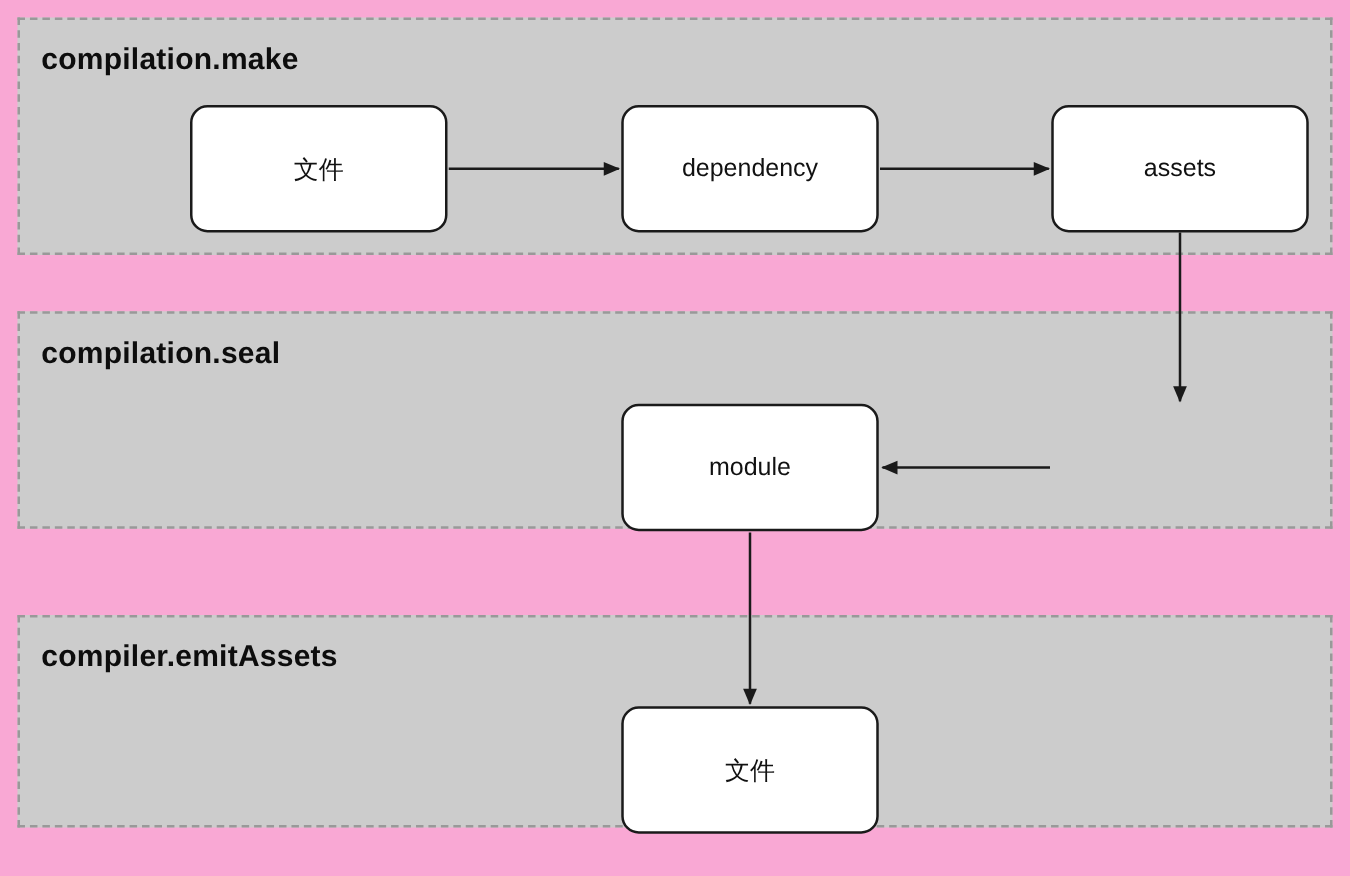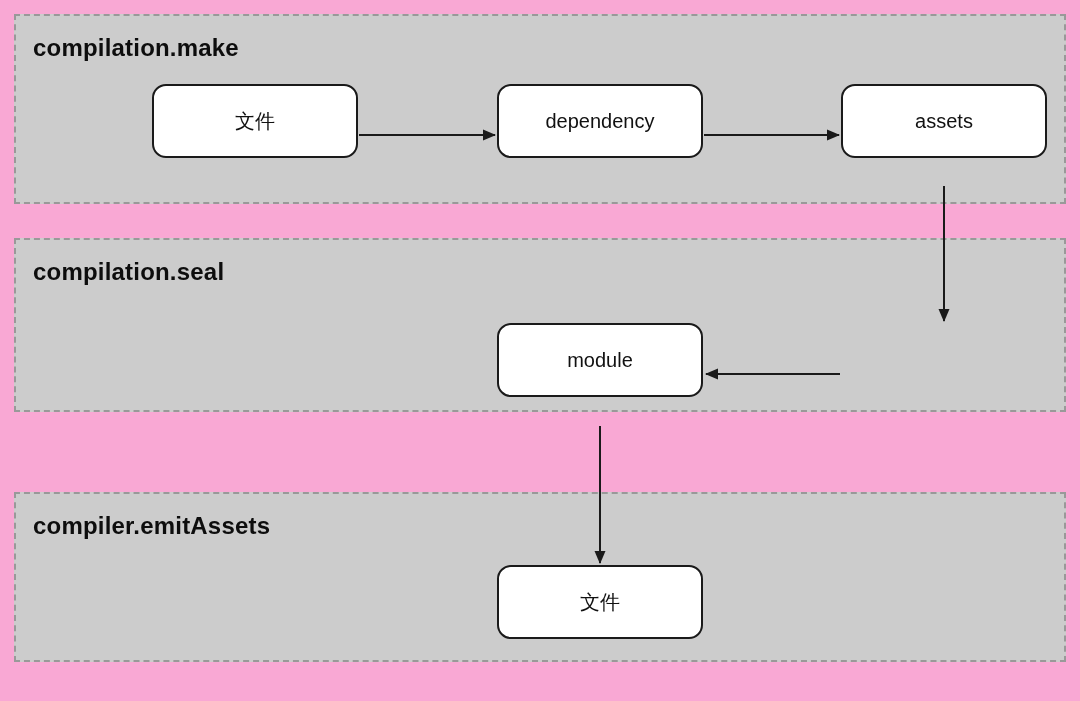--- a/index.html
+++ b/index.html
@@ -16,37 +16,37 @@
 
   .section {
     position: absolute;
     left: 14px;
     width: 1052px;
     background: #cccccc;
     border: 2px dashed #999999;
     z-index: 1;
   }
   .section-make  { top: 14px;  height: 190px; }
-  .section-seal  { top: 238px; height: 174px; }
+  .section-seal  { top: 249px; height: 174px; }
   .section-emit  { top: 492px; height: 170px; }
 
   .section-title {
     position: absolute;
     left: 17px;
     top: 18px;
     font-size: 24px;
     font-weight: bold;
     color: #0d0d0d;
     letter-spacing: 0.2px;
   }
 
   .node {
     position: absolute;
     width: 206px;
-    height: 74px;
+    height: 102px;
     background: #ffffff;
     border: 2px solid #1a1a1a;
     border-radius: 14px;
     display: flex;
     align-items: center;
     justify-content: center;
     z-index: 2;
   }
   .node-label {
     font-size: 20px;

